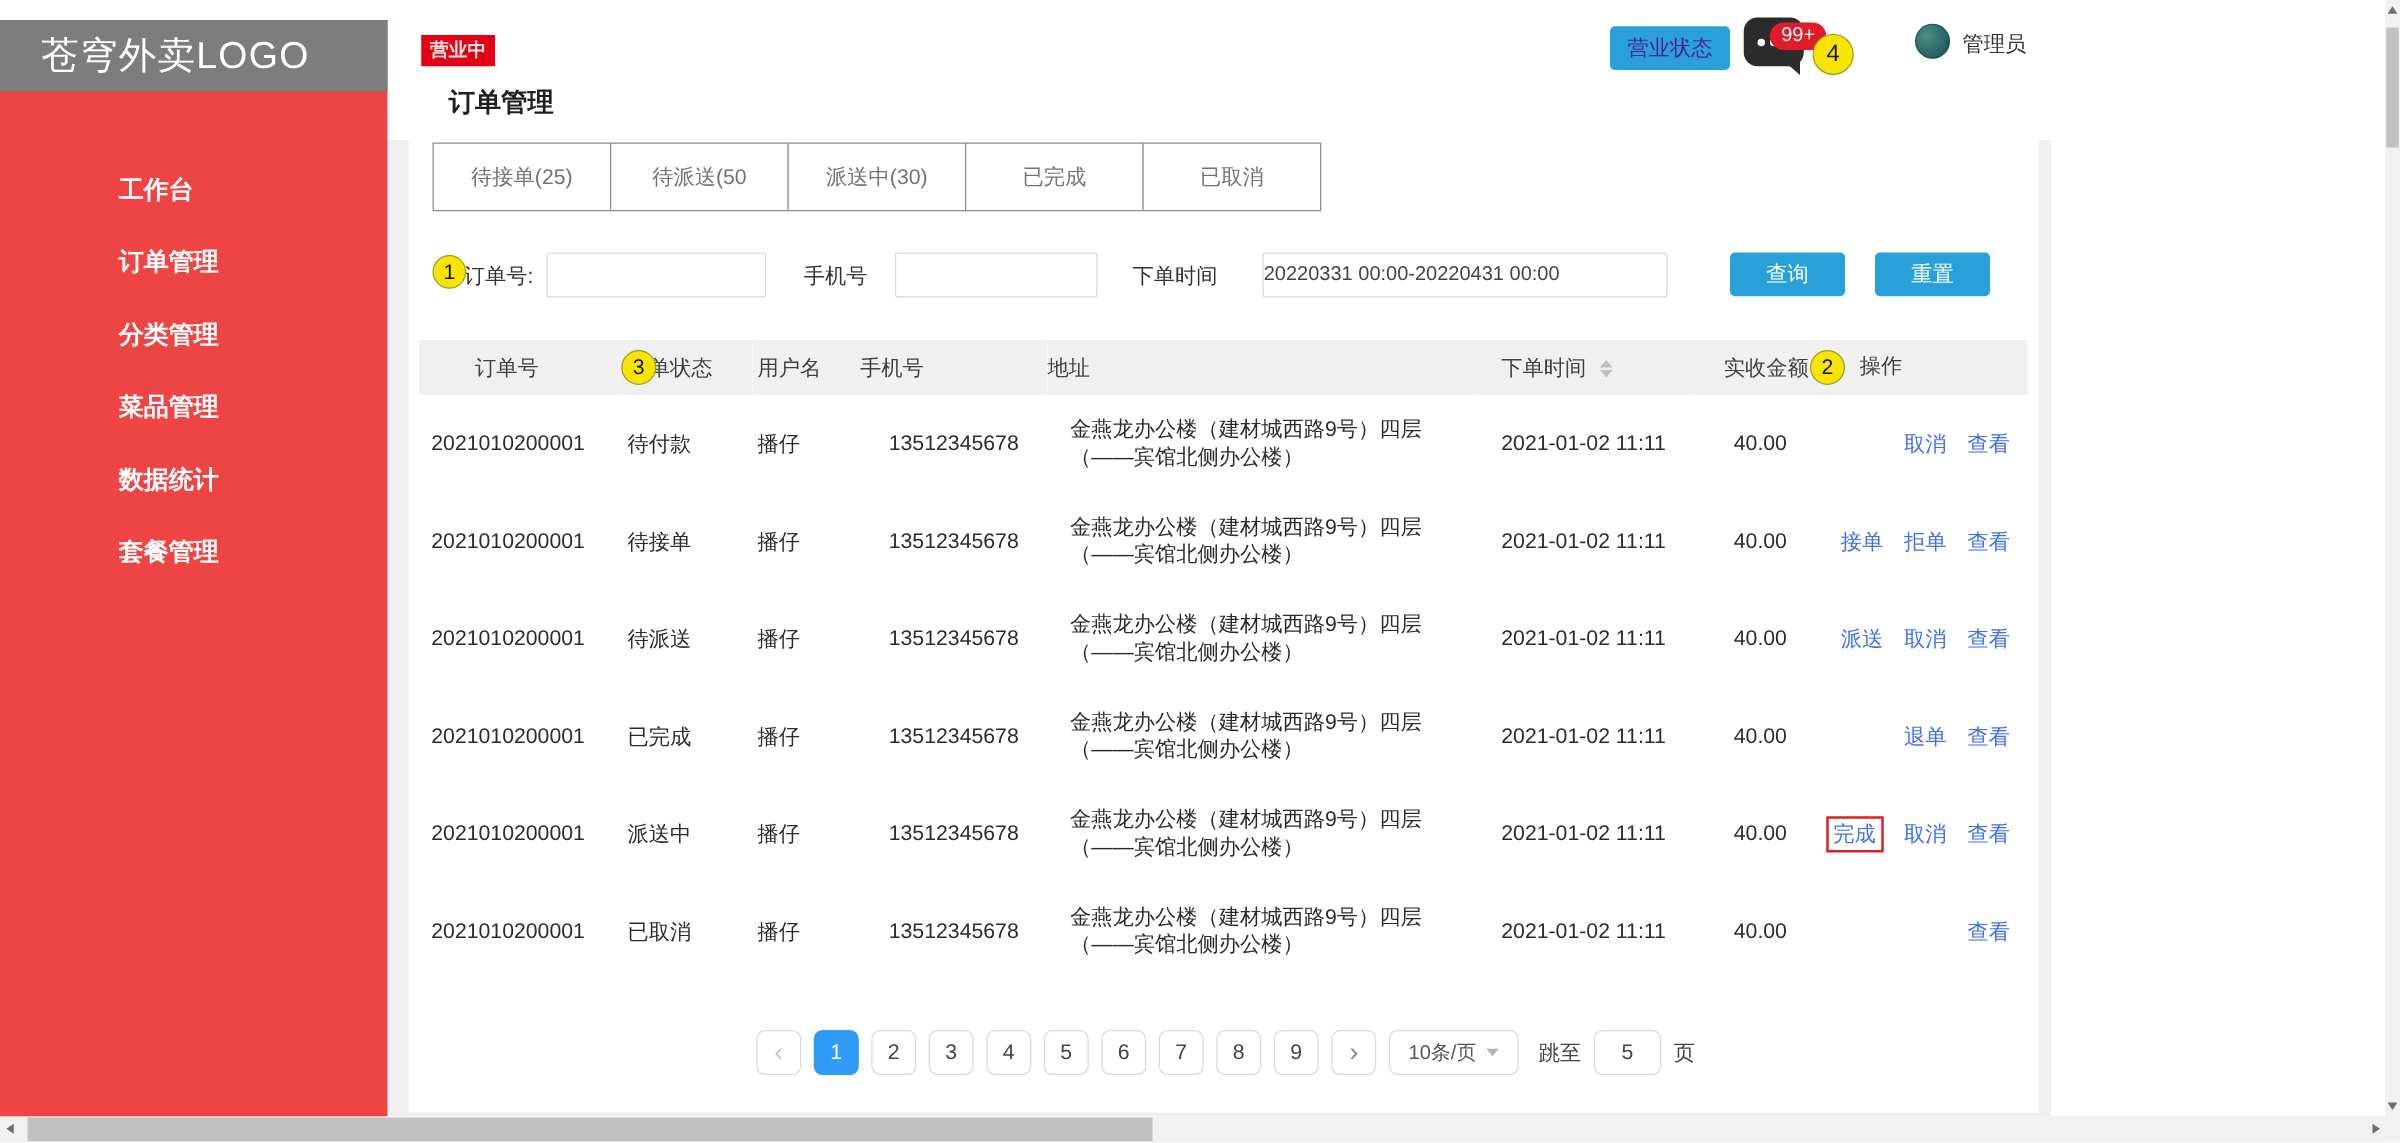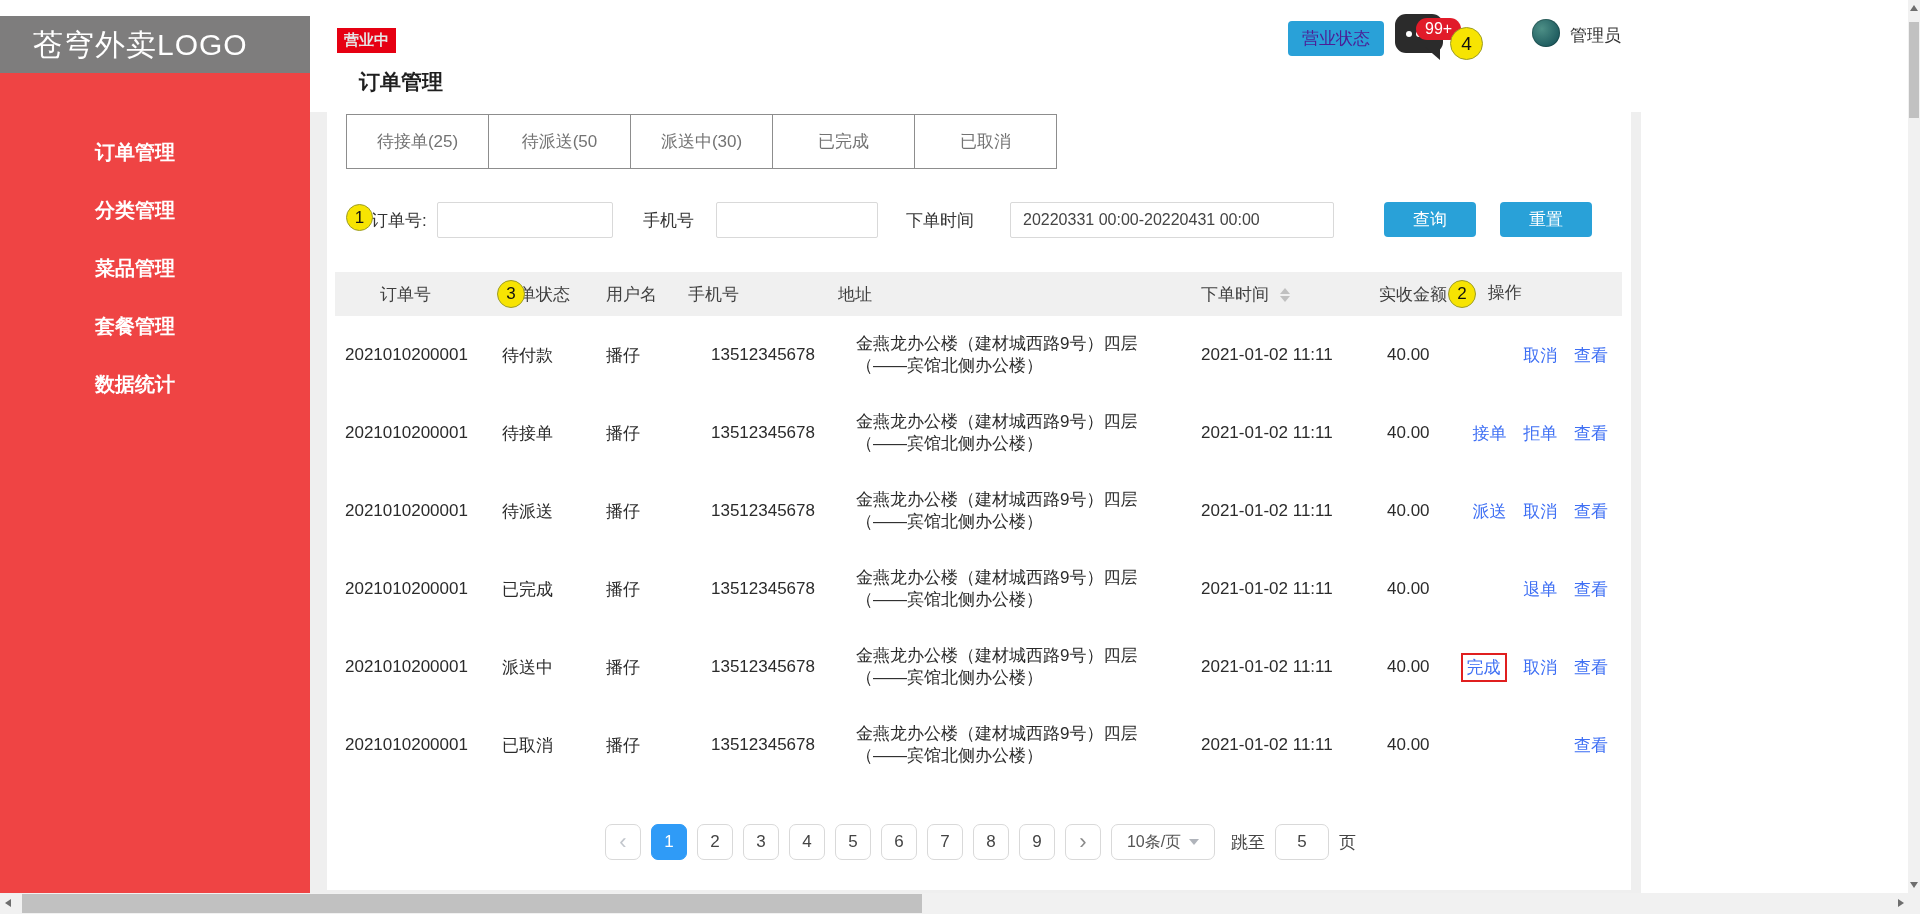--- a/index.html
+++ b/index.html
@@ -35,21 +35,21 @@
   .tabs { position:absolute; left:20px; top:2px; display:flex; }
   .tab { width:143px; height:55px; line-height:53px; text-align:center; font-size:17px; color:#737373; background:#fff; border:1px solid #8d8d8d; margin-left:-1px; cursor:pointer; }
   .tab.active { border:none; color:#1f9ad6; position:relative; margin-left:0; }
   .tab.active::after { content:""; position:absolute; left:0; bottom:0; width:100%; height:4px; background:#1789cb; }
 
   
   .filters { position:absolute; left:0; top:84px; width:100%; height:48px; }
   .badge-1 { position:absolute; left:19px; top:8px; width:27px; height:27px; font-size:17px; z-index:2; }
   .f-label { position:absolute; top:13px; font-size:17px; color:#333; }
   .lbl-order { left:44px; } .lbl-phone { left:316px; } .lbl-time { left:579px; }
-  .f-input { position:absolute; top:6px; height:36px; border:1px solid #d9d9d9; border-radius:2px; background:#fff; font-size:16px; color:#444; padding-left:12px; font-family:inherit; }
+  .f-input { position:absolute; top:6px; height:36px; border:1px solid #d9d9d9; border-radius:2px; background:#fff; font-size:16px; color:#444; font-family:inherit; }
   .in-order { left:110px; width:176px; } .in-phone { left:389px; width:162px; } .in-time { left:683px; width:324px; }
   .f-btn { position:absolute; top:6px; width:92px; height:35px; background:#29a1d8; color:#fff; border:none; border-radius:4px; font-size:17px; font-family:inherit; cursor:pointer; }
   .btn-search { left:1057px; } .btn-reset { left:1173px; }
 
   
   .order-table { position:absolute; left:8px; top:160px; width:1287px; border-collapse:collapse; table-layout:fixed; }
   .order-table th { background:#f0f0f0; height:44px; font-weight:normal; font-size:17px; color:#3f3f3f; text-align:left; position:relative; }
   .order-table td { height:78px; vertical-align:middle; font-size:17px; color:#2b2b2b; }
   .th-order, .td-order { padding-left:10px; }
   .th-order { padding-left:45px; }
@@ -91,25 +91,26 @@
   .hscroll .arrow-l { position:absolute; left:5px; top:6px; width:0; height:0; border-top:4px solid transparent; border-bottom:4px solid transparent; border-right:6px solid #6e6e6e; }
   .hscroll .thumb { position:absolute; left:22px; top:1px; width:900px; height:19px; background:#c1c1c1; }
   .hscroll .arrow-r { position:absolute; right:16px; top:6px; width:0; height:0; border-top:4px solid transparent; border-bottom:4px solid transparent; border-left:6px solid #6e6e6e; }
 </style>
 </head>
 <body>
 
 <div class="sidebar">
   <div class="logo">苍穹外卖LOGO</div>
   <ul class="menu">
+    <li>工作台</li>
     <li>订单管理</li>
     <li>分类管理</li>
     <li>菜品管理</li>
+    <li>数据统计</li>
     <li>套餐管理</li>
-    <li>数据统计</li>
   </ul>
 </div>
 
 <div class="topbar">
   <span class="biz-badge">营业中</span>
   <div class="page-title">订单管理</div>
   <button class="btn-status">营业状态</button>
   <div class="chat">
     <span class="dot"></span>
     <span class="dot"></span>

